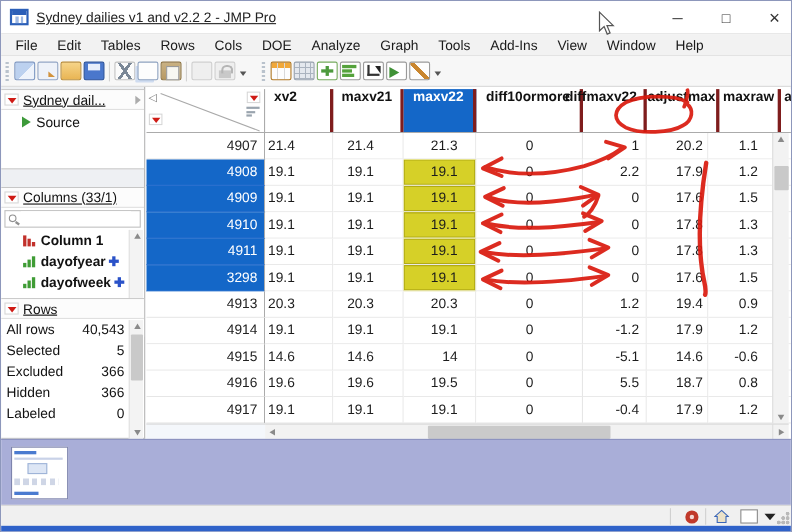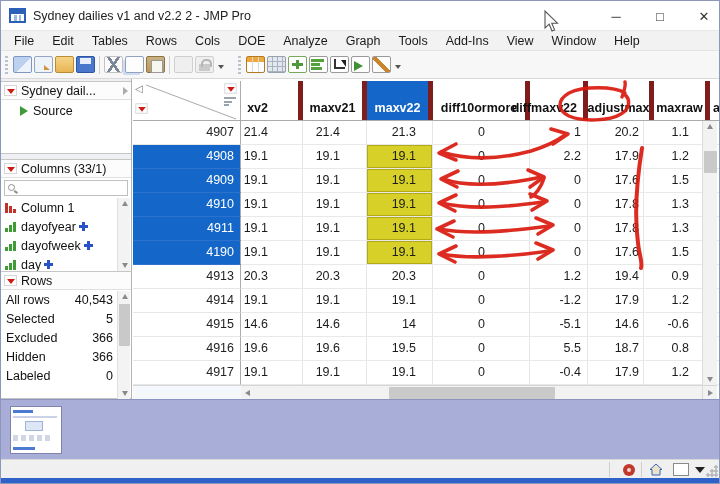--- a/index.html
+++ b/index.html
@@ -5,21 +5,21 @@
   html,body{margin:0;padding:0;background:#666;}
   *{box-sizing:border-box;}
   .screen{position:relative;width:720px;height:484px;background:#fff;overflow:hidden;
     font-family:"Liberation Sans",sans-serif;border:1px solid #8d97bb;}
   
   .titlebar{position:absolute;left:0;top:0;width:100%;height:30px;background:#fff;border-bottom:1px solid #e8e8e8;}
   .app-icon{position:absolute;left:8px;top:7px;width:17px;height:15px;border:2px solid #2b5fb8;background:
     linear-gradient(#2b5fb8 0 4px,#fff 4px);}
   .app-icon:after{content:"";position:absolute;left:3px;top:5px;width:7px;height:6px;
     background:linear-gradient(#9db8e4,#9db8e4) 0 0/3px 6px no-repeat,linear-gradient(#9db8e4,#9db8e4) 5px 0/2px 6px no-repeat;}
-  .title-text{position:absolute;left:32px;top:8px;font-size:12.5px;color:#222;white-space:nowrap;}
+  .title-text{position:absolute;left:32px;top:8px;font-size:12.5px;color:#222;white-space:nowrap;text-decoration:underline;}
   .win-btns{position:absolute;right:6px;top:0;height:30px;display:flex;align-items:center;gap:26px;color:#333;}
   .win-btn{font-size:13px;width:18px;text-align:center;cursor:default;}
   
   .menubar{position:absolute;left:0;top:30px;width:100%;height:20px;background:#f2f2f2;border-bottom:1px solid #e3e3e3;
     display:flex;align-items:center;padding-left:4px;}
   .menu-item{font-size:12.5px;color:#1a1a1a;padding:0 9px;line-height:20px;}
   
   .toolbar{position:absolute;left:0;top:50px;width:100%;height:28px;background:#f7f7f7;border-bottom:1px solid #d9d9d9;
     display:flex;align-items:center;padding-left:2px;}
   .tb-group{display:flex;align-items:center;margin-right:10px;}
@@ -59,35 +59,35 @@
   .i-assign-arrow{background:#fff;border:1px solid #9a9a9a;}
   .i-assign-arrow:after{content:"";position:absolute;left:2px;top:4px;width:0;height:0;border-left:9px solid #3f9136;border-top:5px solid transparent;border-bottom:5px solid transparent;}
   .i-script-pencil{background:#fdfdfd;border:1px solid #9a9a9a;background-image:linear-gradient(45deg,transparent 40%,#c9862f 40% 58%,transparent 58%);}
   .tb-chevron{width:9px;height:17px;position:relative;margin-left:2px;}
   .tb-chevron:after{content:"";position:absolute;left:1px;bottom:4px;border-top:4px solid #555;border-left:3.5px solid transparent;border-right:3.5px solid transparent;}
   .tb-sep{width:1px;height:18px;background:#d2d2d2;margin:0 3px;}
   
   .sidebar{position:absolute;left:0;top:78px;width:131px;height:320px;background:#eef0f3;border-right:1px solid #b3b3b3;overflow:hidden;}
   .panel{position:absolute;left:0;width:131px;background:#fff;border:1px solid #c6c6c6;border-left:none;}
   .panel-hdr{height:18px;display:flex;align-items:center;padding:0 3px;border-bottom:1px solid #e0e0e0;background:#fcfcfc;}
-  .panel-title{font-size:12.5px;color:#111;margin-left:4px;white-space:nowrap;overflow:hidden;}
+  .panel-title{font-size:12.5px;color:#111;margin-left:4px;white-space:nowrap;overflow:hidden;text-decoration:underline;}
   .red-tri{width:13px;height:11px;background:#fff;border:1px solid #d6d6d6;position:relative;flex:0 0 auto;}
   .red-tri:after{content:"";position:absolute;left:2px;top:3px;border-top:5px solid #cf1b15;border-left:4px solid transparent;border-right:4px solid transparent;}
   .disclose{margin-left:auto;width:0;height:0;border-left:5px solid #8a8a8a;border-top:4px solid transparent;border-bottom:4px solid transparent;opacity:.7;}
   .p-table{top:2px;height:73px;}
   .src-row{display:flex;align-items:center;padding:4px 16px;}
   .green-play{width:0;height:0;border-left:8px solid #3d9a3a;border-top:5px solid transparent;border-bottom:5px solid transparent;margin:0 5px 0 3px;}
   .src-label{font-size:12.5px;color:#111;}
-  .p-cols{top:80px;height:136px;}
+  .p-cols{top:91px;height:136px;}
   .search-box{position:relative;margin:2px 3px;height:16px;border:1px solid #c0c0c0;background:#fff;}
   .mag{position:absolute;left:3px;top:3px;width:7px;height:7px;border:1.5px solid #909090;border-radius:50%;}
   .mag:after{content:"";position:absolute;left:5px;top:6px;width:4px;height:1.5px;background:#909090;transform:rotate(35deg);}
   .search-input{position:absolute;left:14px;top:0;width:100px;height:13px;border:none;outline:none;font-size:11px;padding:0;}
   .col-list{position:relative;height:74px;background:#fff;}
-  .col-item{display:flex;align-items:center;height:19px;padding-left:4px;}
+  .col-item{display:flex;align-items:center;height:19px;padding-left:20px;font-weight:bold;}
   .ci{width:12px;height:11px;margin-right:4px;flex:0 0 auto;background-repeat:no-repeat;}
   .ci.red-bars{background-image:linear-gradient(#c2312b,#c2312b),linear-gradient(#c2312b,#c2312b),linear-gradient(#c2312b,#c2312b);
     background-size:3px 10px,3px 7px,3px 4px;background-position:0 bottom,4px bottom,8px bottom;}
   .ci.green-bars{background-image:linear-gradient(#3f9c35,#3f9c35),linear-gradient(#3f9c35,#3f9c35),linear-gradient(#3f9c35,#3f9c35);
     background-size:3px 4px,3px 7px,3px 10px;background-position:0 bottom,4px bottom,8px bottom;}
   .ci-label{font-size:12.5px;color:#111;white-space:nowrap;}
   .ci-plus{width:9px;height:9px;margin-left:3px;flex:0 0 auto;background:
     linear-gradient(#2a52c8,#2a52c8) center/9px 3px no-repeat,linear-gradient(#2a52c8,#2a52c8) center/3px 9px no-repeat;}
   .p-rows{top:192px;height:128px;}
   .stat-row{display:flex;height:19px;align-items:center;padding:0 18px 0 5px;}
@@ -106,22 +106,22 @@
   .corner{width:108px;flex:0 0 auto;position:relative;border-right:1px solid #ababab;background:#fff;}
   .corner svg{position:absolute;left:0;top:0;}
   .collapse-left{position:absolute;left:2px;top:2px;font-size:10px;color:#777;}
   .corner .red-tri{position:absolute;transform:scale(.95);}
   .rt-cols{right:3px;top:2px;}
   .rt-rows{left:2px;top:22px;}
   .filter-lines{position:absolute;right:4px;top:16px;width:12px;height:9px;background:
     linear-gradient(#9aa4ae,#9aa4ae) 0 0/12px 2px no-repeat,
     linear-gradient(#9aa4ae,#9aa4ae) 0 3.5px/8px 2px no-repeat,
     linear-gradient(#9aa4ae,#9aa4ae) 0 7px/5px 2px no-repeat;}
-  .th{flex:0 0 auto;position:relative;border-right:5px solid #7f1d1d;font-weight:bold;font-size:12.5px;color:#111;
-    display:flex;align-items:flex-end;justify-content:center;padding-bottom:5px;white-space:nowrap;overflow:visible;}
+  .th{flex:0 0 auto;position:relative;border-right:3px solid #7f1d1d;font-weight:bold;font-size:12.5px;color:#111;
+    display:flex;align-items:flex-start;justify-content:center;padding-bottom:5px;white-space:nowrap;overflow:visible;}
   .th.selhead{background:#1467c8;color:#fff;}
   .c0{width:62px;}.c1{width:64px;}.c2{width:66px;}.c3{width:97px;}.c4{width:58px;}.c5{width:56px;}.c6{width:66px;}.c7{width:34px;}
   .th.c0{justify-content:flex-end;padding-right:30px;}
   .th.c4{justify-content:flex-end;padding-right:6px;}
   .th.c7{justify-content:flex-start;padding-left:3px;}
   .tr{display:flex;height:24px;}
   .rowhead{width:108px;flex:0 0 auto;border-right:1px solid #ababab;border-bottom:1px solid #e6e6e6;
     font-size:12.5px;color:#222;text-align:right;padding-right:6px;line-height:23px;background:#fff;}
   .rowhead.sel{background:#1467c8;color:#fff;border-bottom-color:#2d72cf;}
   .td{flex:0 0 auto;border-right:1px solid #e6e6e6;border-bottom:1px solid #e9e9e9;font-size:12.5px;color:#1c1c1c;
@@ -433,21 +433,21 @@
           <div class="td c0">19.1</div>
           <div class="td c1">19.1</div>
           <div class="td c2 hl">19.1</div>
           <div class="td c3">0</div>
           <div class="td c4">0</div>
           <div class="td c5">17.8</div>
           <div class="td c6">1.3</div>
           <div class="td c7"></div>
         </div>
         <div class="tr">
-          <div class="rowhead sel">4190</div>
+          <div class="rowhead sel">3298</div>
           <div class="td c0">19.1</div>
           <div class="td c1">19.1</div>
           <div class="td c2 hl">19.1</div>
           <div class="td c3">0</div>
           <div class="td c4">0</div>
           <div class="td c5">17.6</div>
           <div class="td c6">1.5</div>
           <div class="td c7"></div>
         </div>
         <div class="tr">

